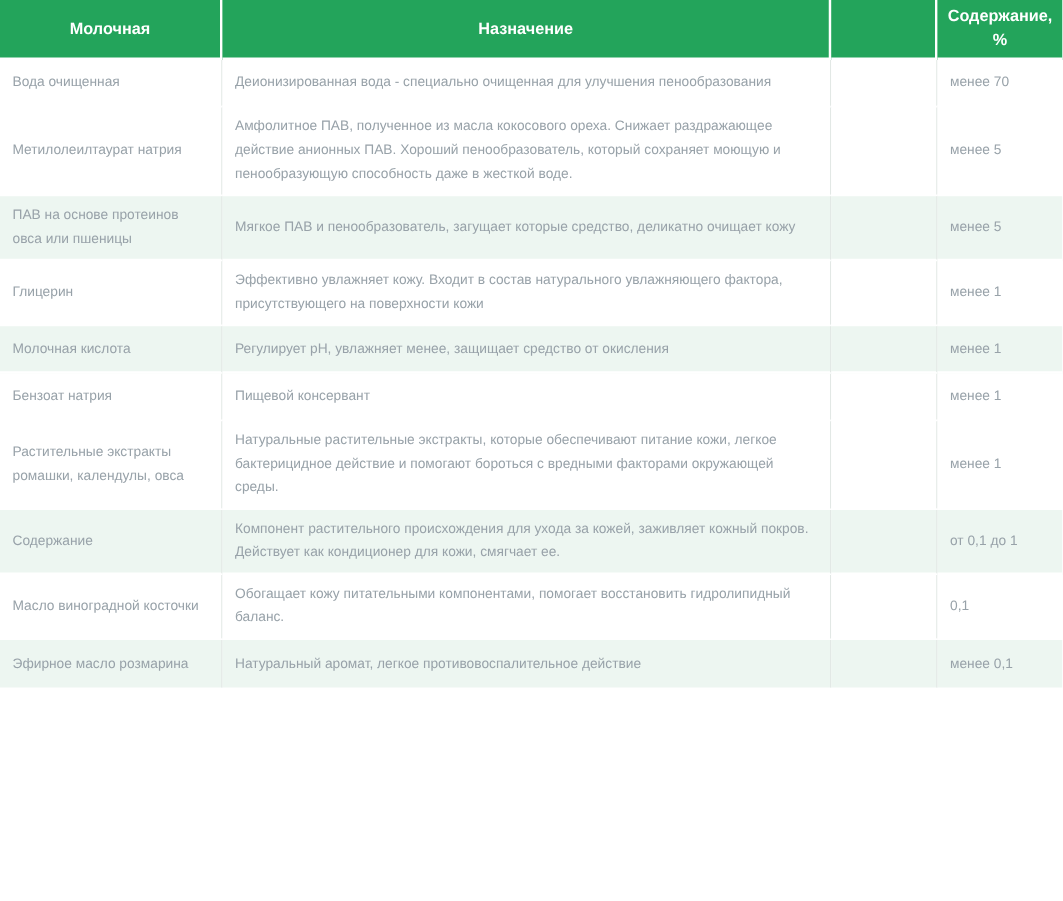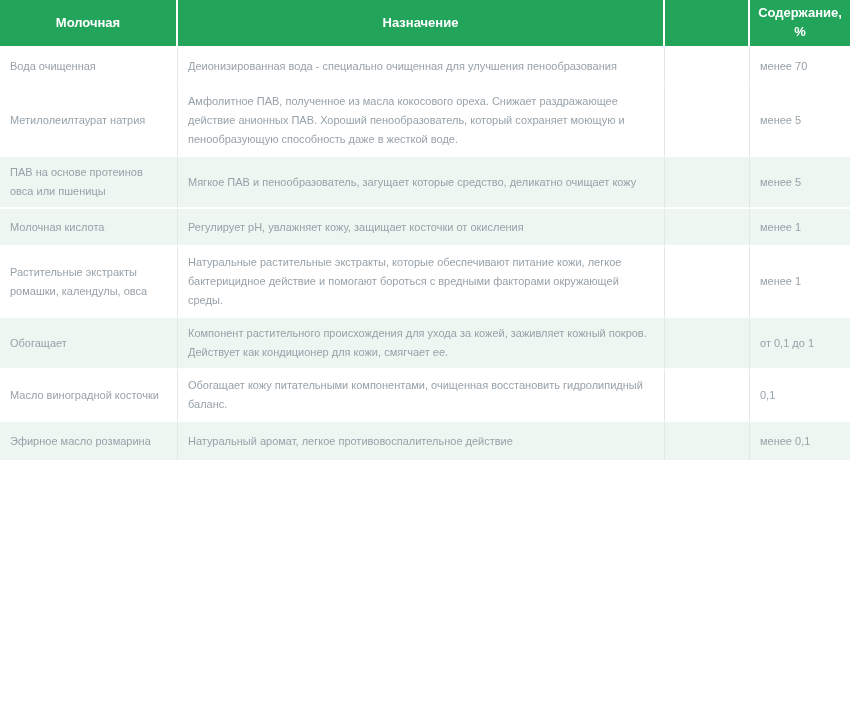--- a/index.html
+++ b/index.html
@@ -89,41 +89,53 @@
           <td>Амфолитное ПАВ, полученное из масла кокосового ореха. Снижает раздражающее действие анионных ПАВ. Хороший пенообразователь, который сохраняет моющую и пенообразующую способность даже в жесткой воде.</td>
           <td></td>
           <td>менее 5</td>
         </tr>
         <tr class="alt">
           <td>ПАВ на основе протеинов овса или пшеницы</td>
           <td>Мягкое ПАВ и пенообразователь, загущает которые средство, деликатно очищает кожу</td>
           <td></td>
           <td>менее 5</td>
         </tr>
+        <tr>
+          <td>Глицерин</td>
+          <td>Эффективно увлажняет кожу. Входит в состав натурального увлажняющего фактора, присутствующего на поверхности кожи</td>
+          <td></td>
+          <td>менее 1</td>
+        </tr>
         <tr class="alt">
           <td>Молочная кислота</td>
-          <td>Регулирует pH, увлажняет кожу, защищает косточки от окисления</td>
+          <td>Регулирует pH, увлажняет менее, защищает средство от окисления</td>
+          <td></td>
+          <td>менее 1</td>
+        </tr>
+        <tr>
+          <td>Бензоат натрия</td>
+          <td>Пищевой консервант</td>
           <td></td>
           <td>менее 1</td>
         </tr>
         <tr>
           <td>Растительные экстракты ромашки, календулы, овса</td>
           <td>Натуральные растительные экстракты, которые обеспечивают питание кожи, легкое бактерицидное действие и помогают бороться с вредными факторами окружающей среды.</td>
           <td></td>
           <td>менее 1</td>
         </tr>
         <tr class="alt">
-          <td>Обогащает</td>
+          <td>Содержание</td>
           <td>Компонент растительного происхождения для ухода за кожей, заживляет кожный покров. Действует как кондиционер для кожи, смягчает ее.</td>
           <td></td>
           <td>от 0,1 до 1</td>
         </tr>
         <tr>
           <td>Масло виноградной косточки</td>
-          <td>Обогащает кожу питательными компонентами, очищенная восстановить гидролипидный баланс.</td>
+          <td>Обогащает кожу питательными компонентами, помогает восстановить гидролипидный баланс.</td>
           <td></td>
           <td>0,1</td>
         </tr>
         <tr class="alt">
           <td>Эфирное масло розмарина</td>
           <td>Натуральный аромат, легкое противовоспалительное действие</td>
           <td></td>
           <td>менее 0,1</td>
         </tr>
       </tbody>

